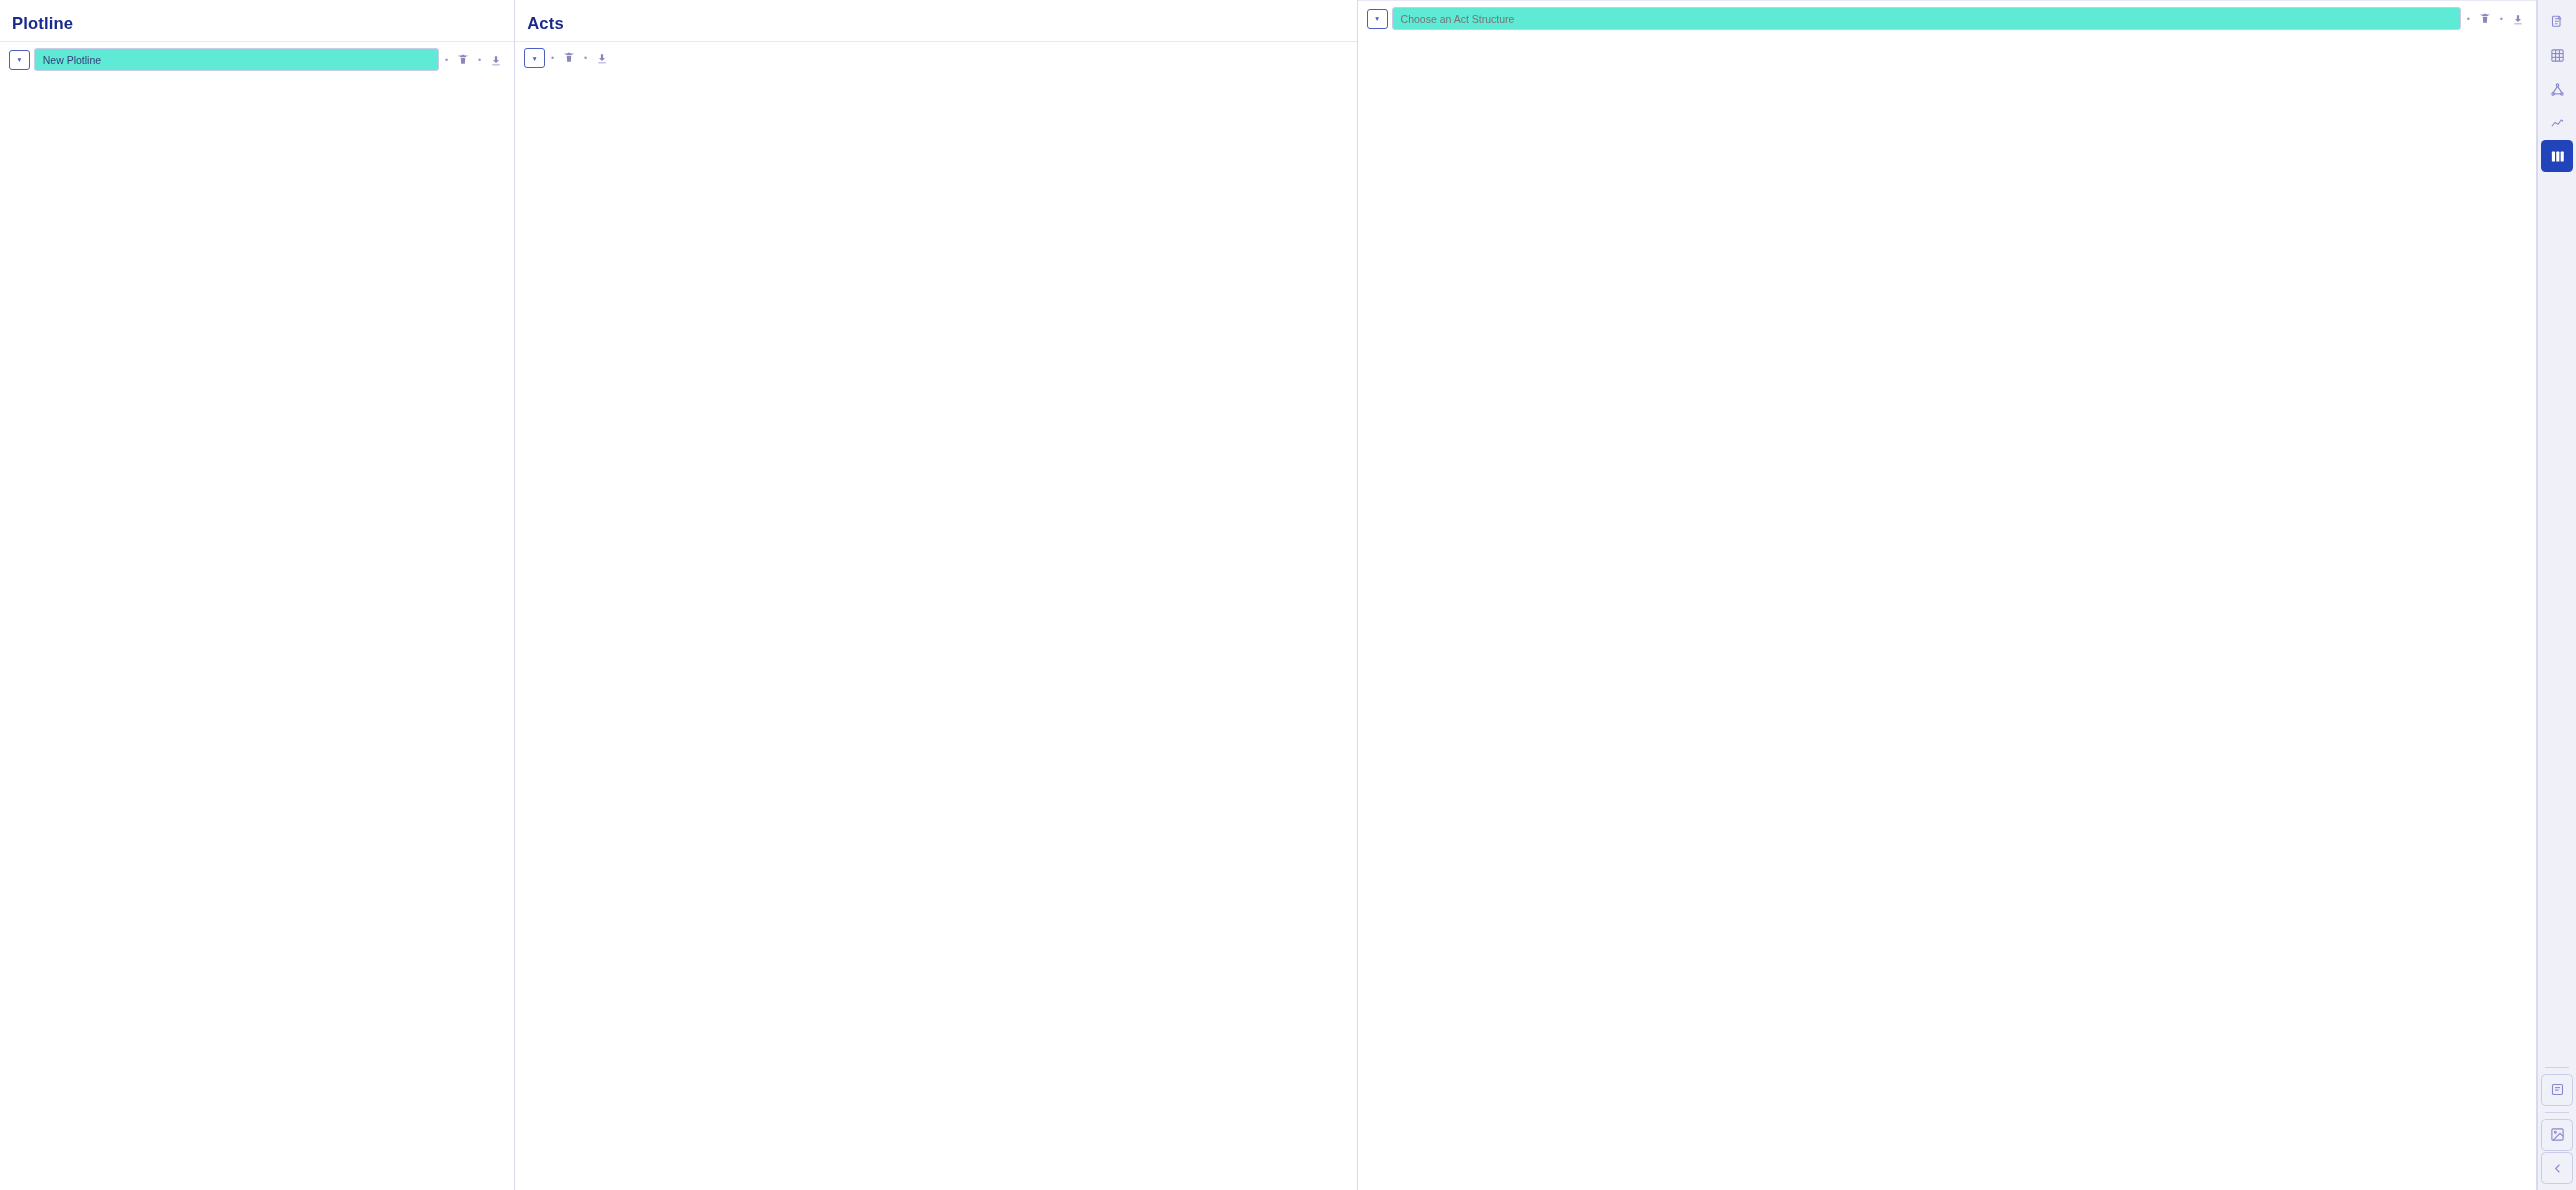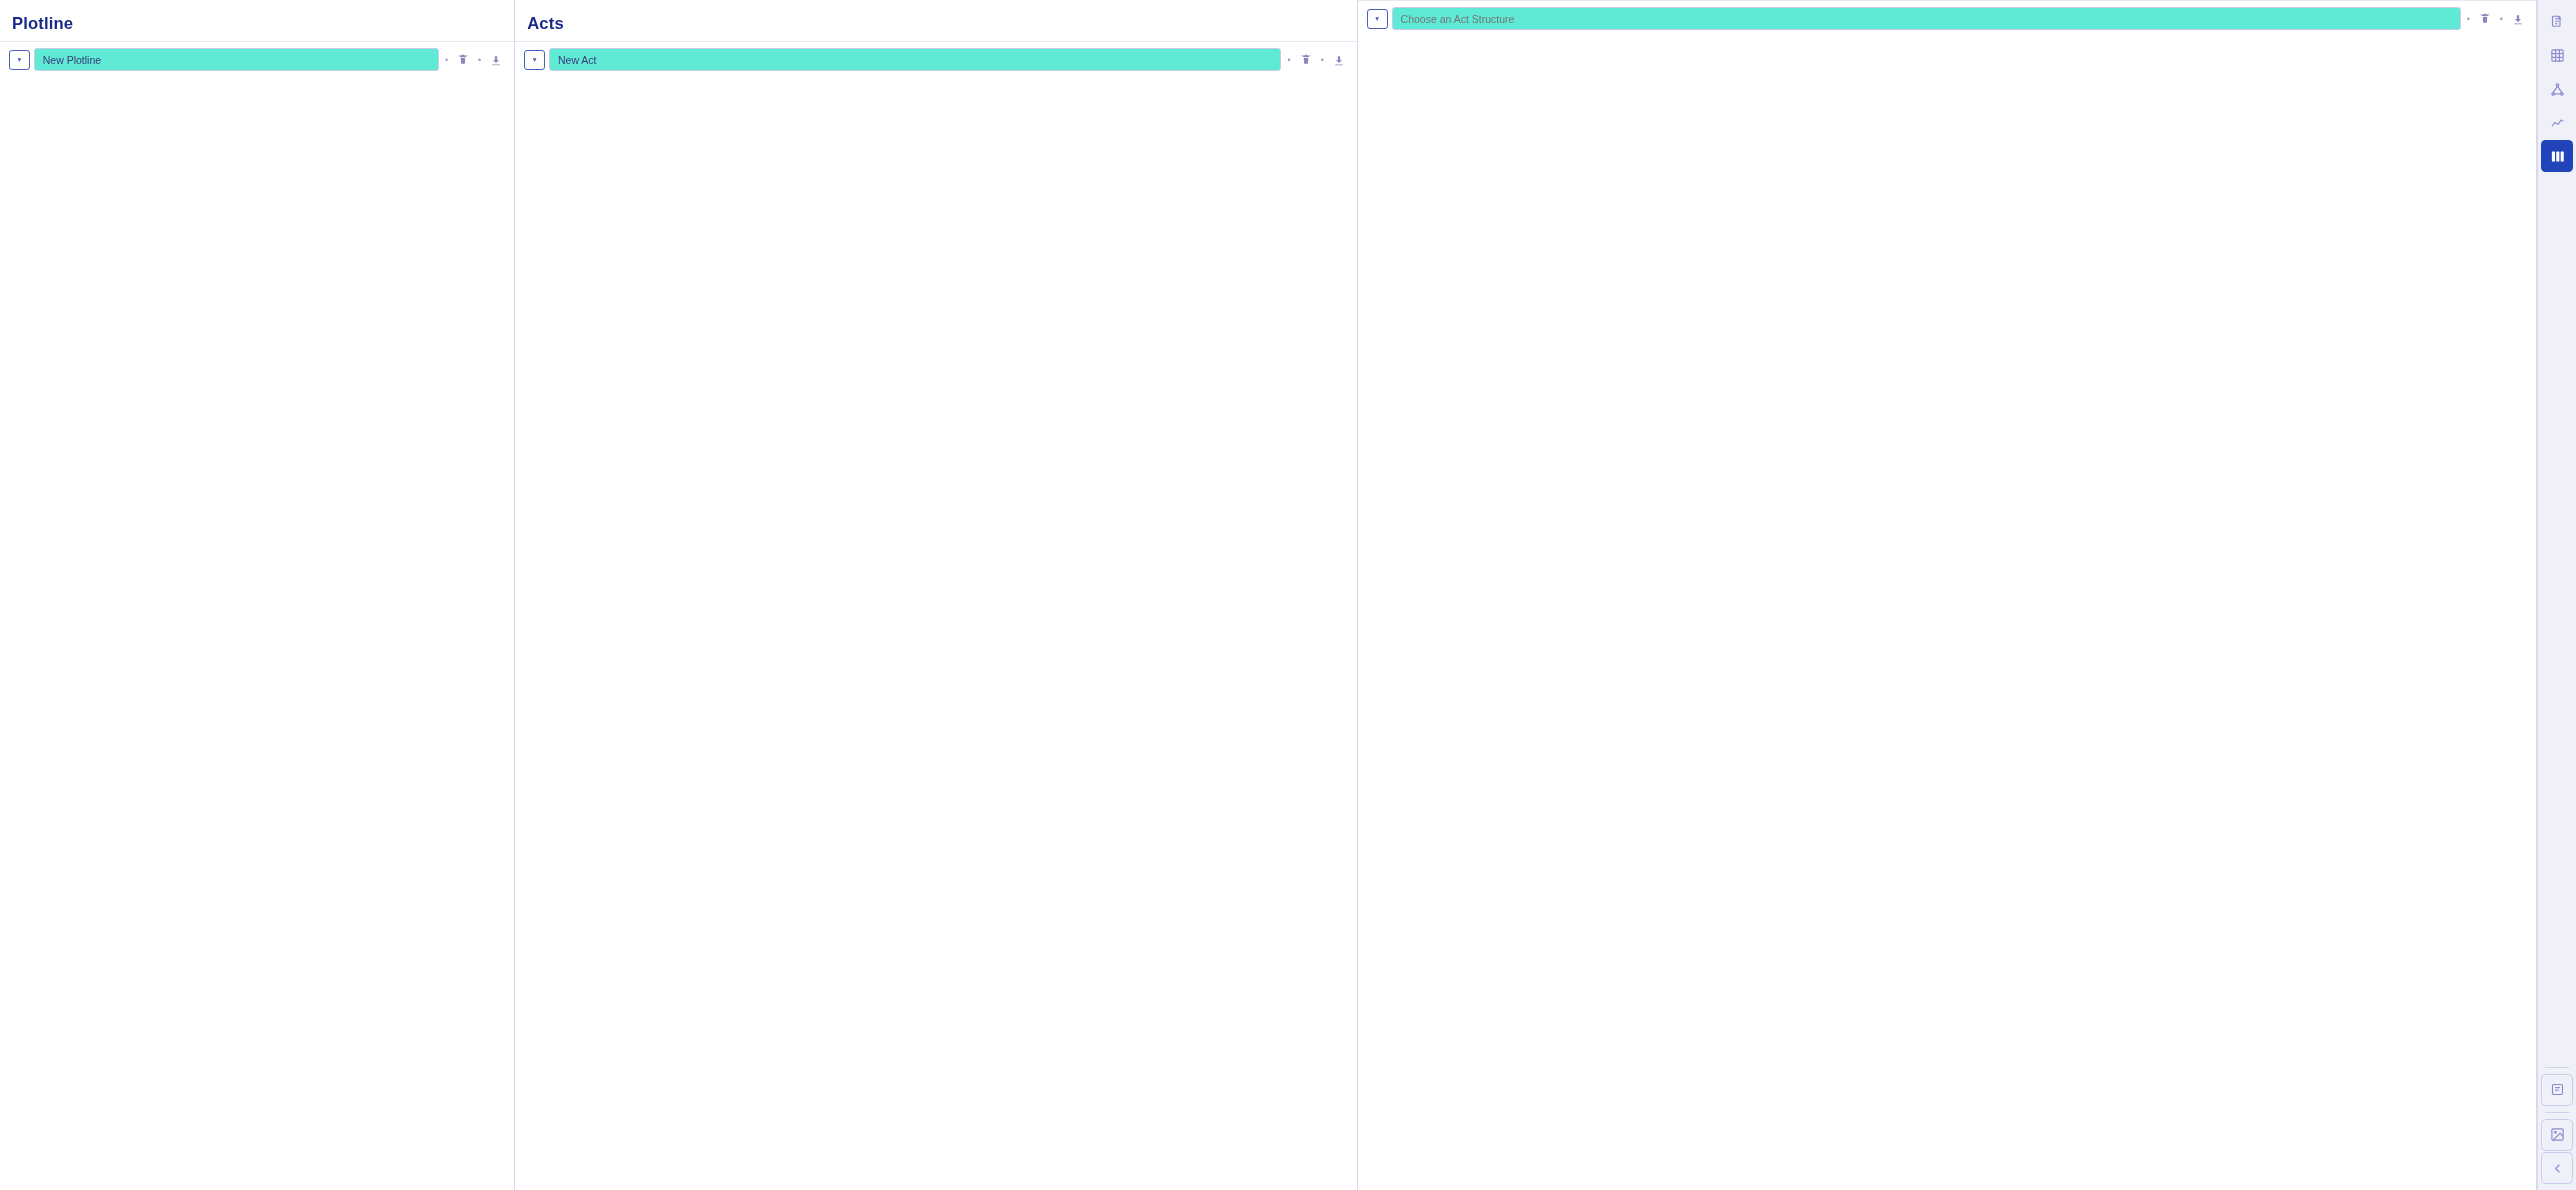--- a/index.html
+++ b/index.html
@@ -199,21 +199,20 @@
     </div>
     <div class="column-body"></div>
   </div>
 
   <div class="column column-acts">
     <div class="column-header">Acts</div>
     <div class="column-toolbar">
       <button class="dropdown-btn">
         <span class="chevron">▾</span>
       </button>
-      <input class="text-input" type="text" value="New Act" placeholder="New Act" style="">
       <span class="separator">•</span>
       <button class="icon-btn" title="Delete">
         <svg class="icon-sm" viewBox="0 0 16 16" fill="currentColor">
           <path d="M6 2h4a1 1 0 0 0-1-1H7a1 1 0 0 0-1 1zm-2 1v1h8V3H4zm1 2l.5 8h5l.5-8H5zm-3-3h12v1H2V2z"></path>
         </svg>
       </button>
       <span class="separator">•</span>
       <button class="icon-btn" title="Download">
         <svg class="icon-sm" viewBox="0 0 16 16" fill="currentColor">
           <path d="M8 12l-4-4h2.5V3h3v5H12L8 12zm-5 2h10v1H3v-1z"></path>

